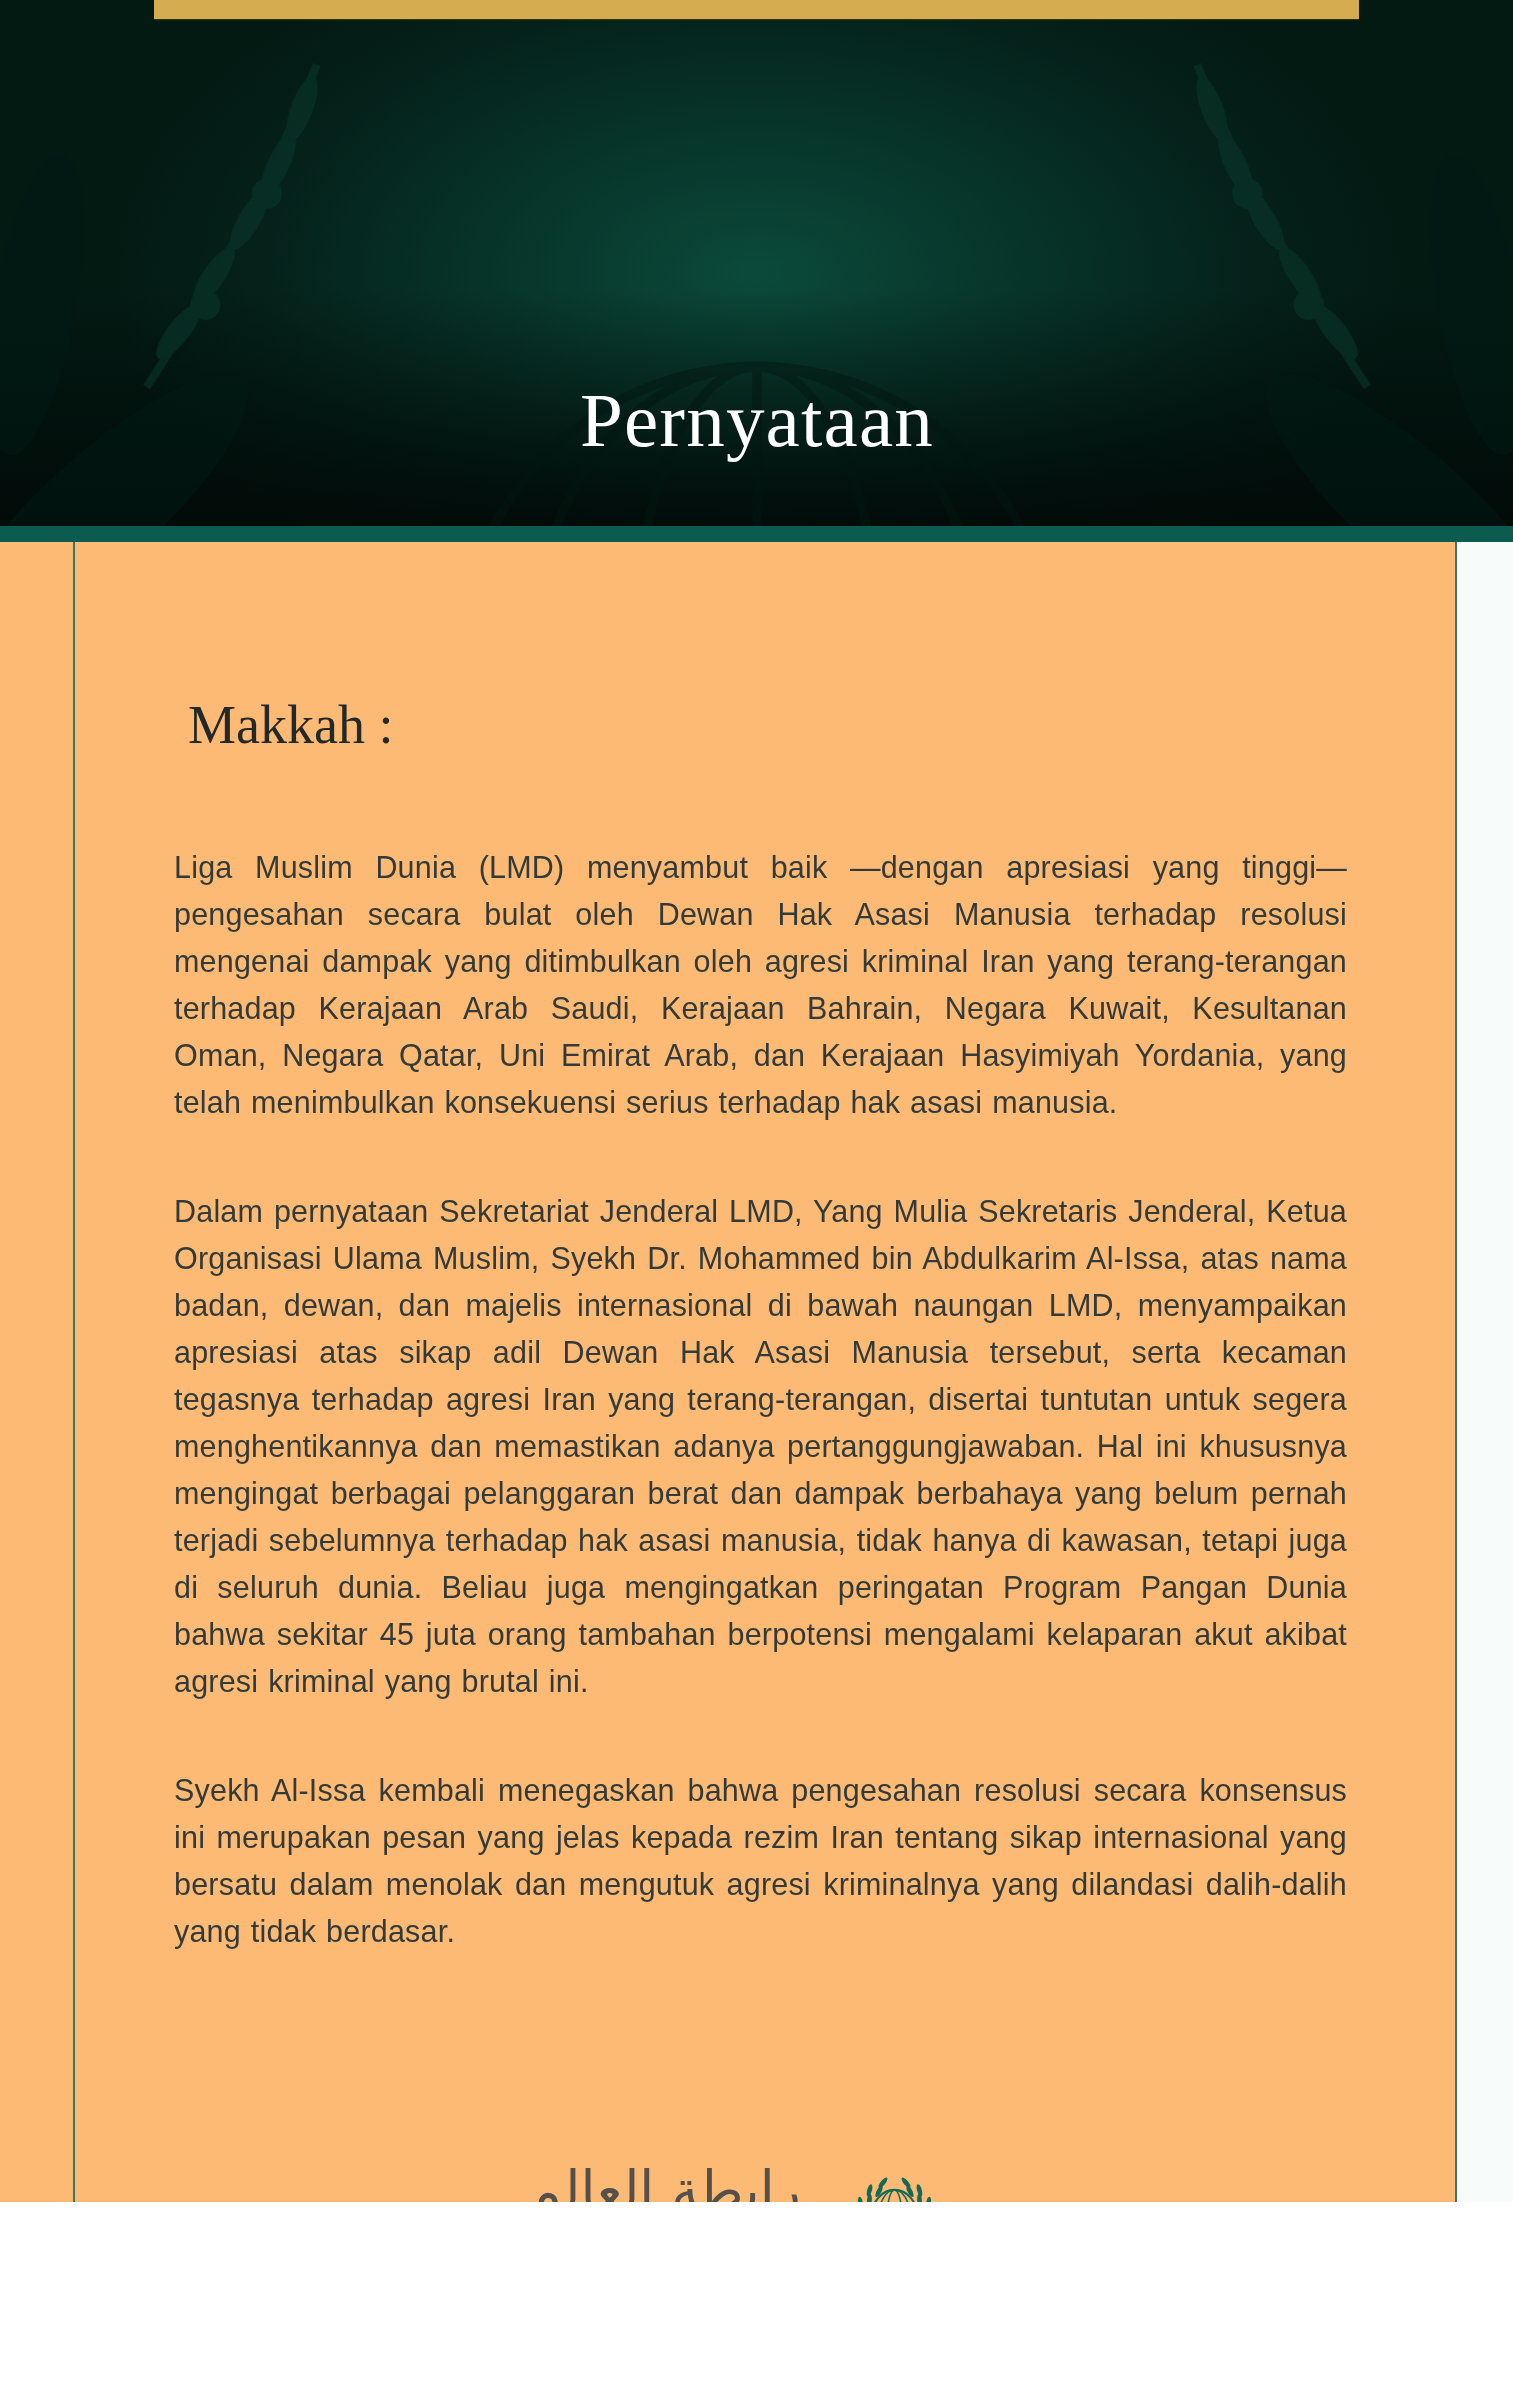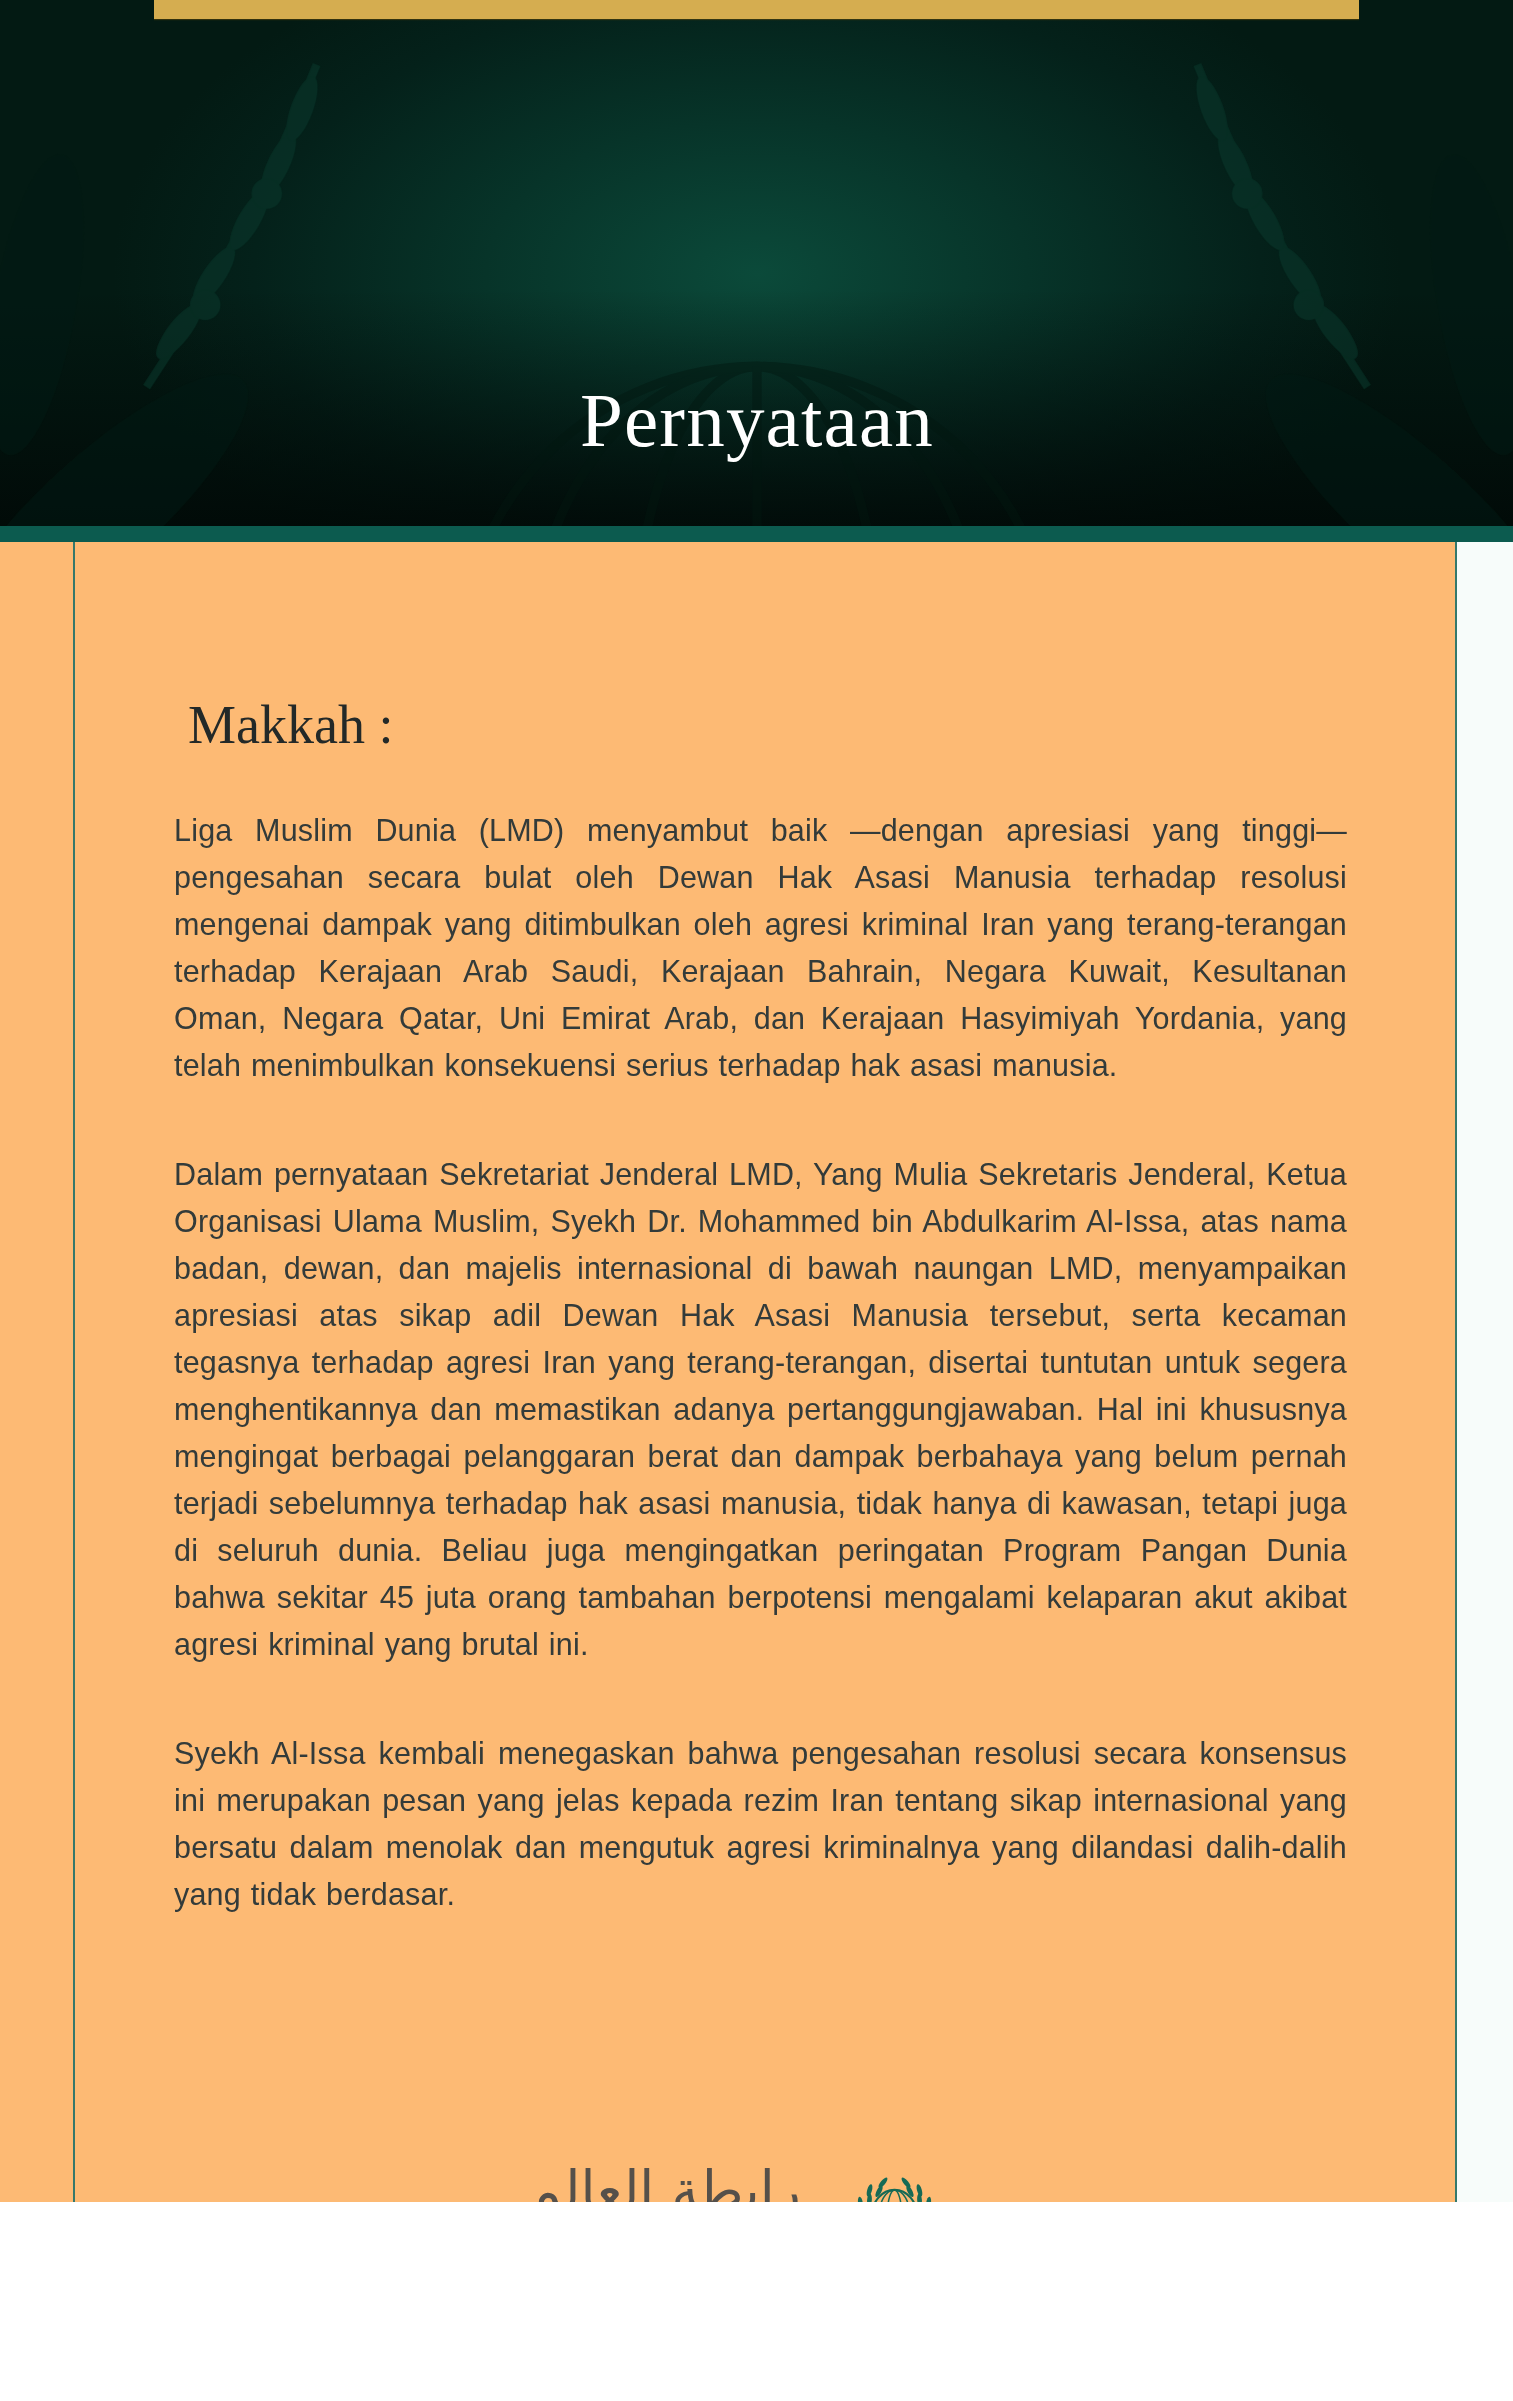--- a/index.html
+++ b/index.html
@@ -51,21 +51,21 @@
     position:absolute;left:1456px;top:542px;width:57px;height:1859px;
     background:#f7fcfa;
   }
   .location-heading{
     position:absolute;left:188px;top:698px;
     font-family:"Liberation Serif",serif;
     font-size:54px;line-height:1;font-weight:400;
     color:#232928;
   }
   .statement{
-    position:absolute;left:174px;top:807px;width:1173px;
+    position:absolute;left:174px;top:844px;width:1173px;
     font-size:30.5px;line-height:47px;
     letter-spacing:0.2px;word-spacing:1.2px;
     color:#333b3a;
     text-align:justify;
   }
   .statement p{margin:0 0 62px 0;padding:0;}
   .statement p:last-child{margin-bottom:8px;}
 
   
   .footer-logo{position:absolute;left:0;top:0;}

